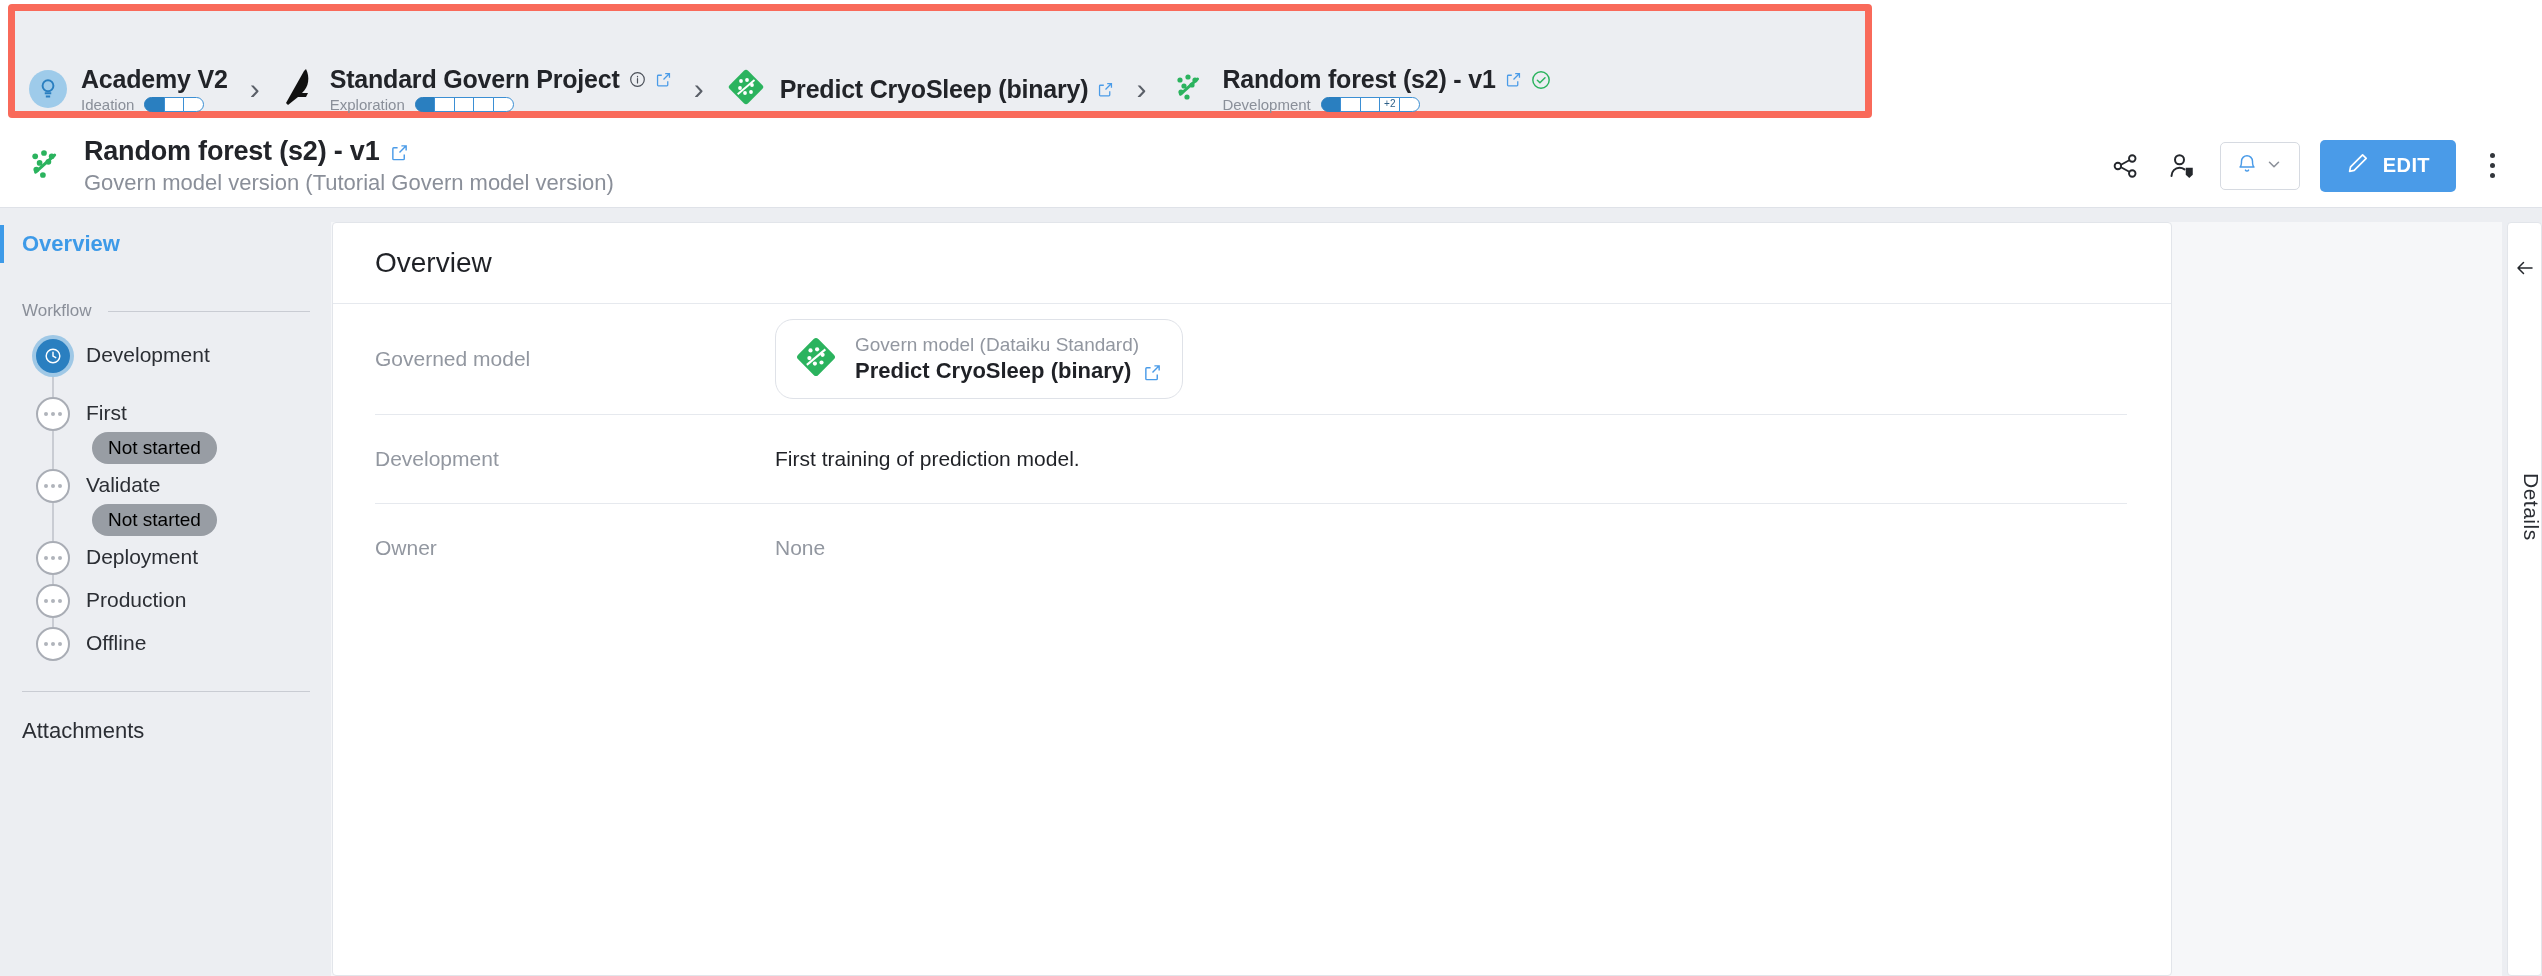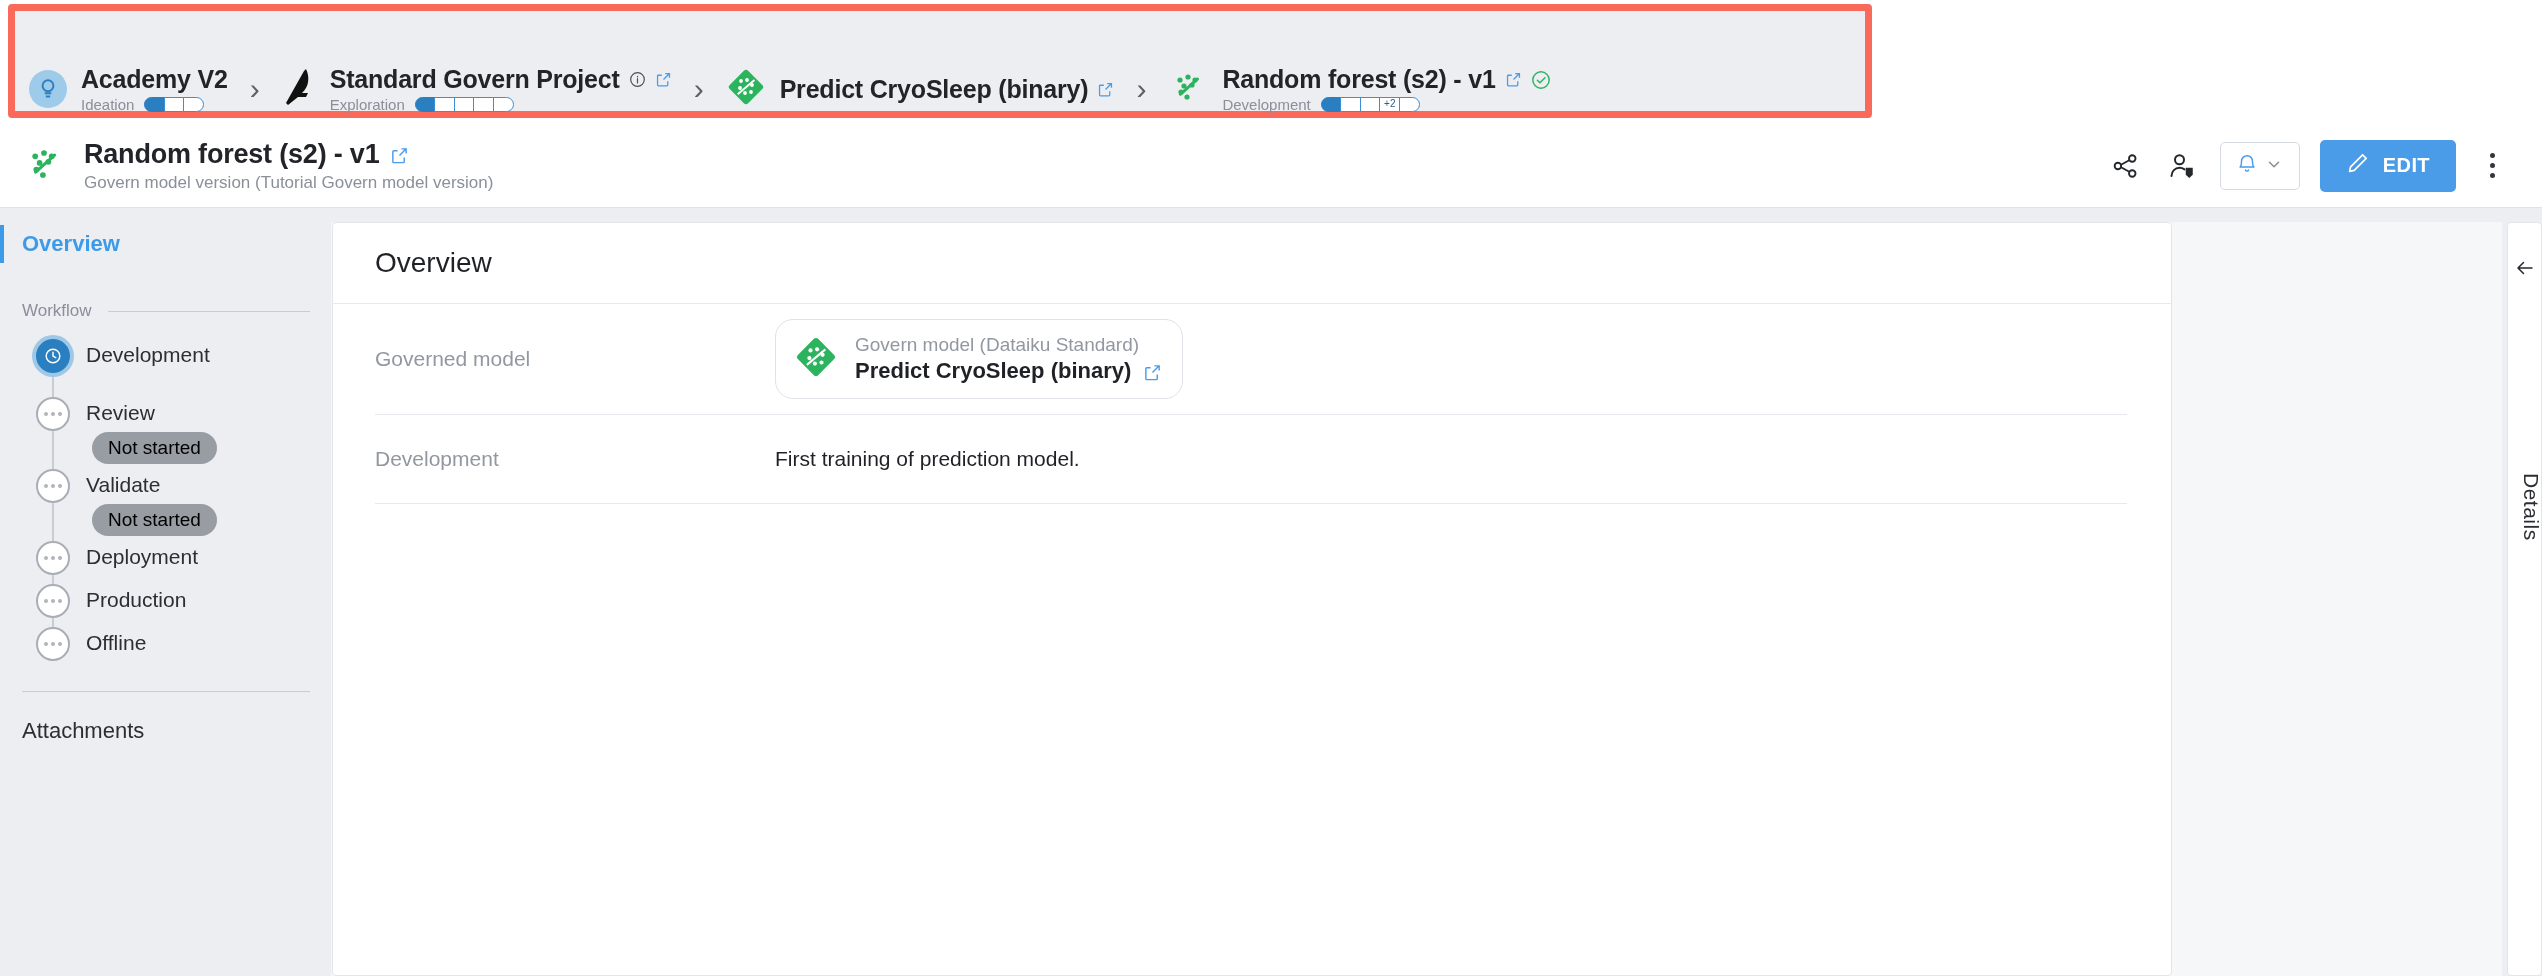--- a/index.html
+++ b/index.html
@@ -79,21 +79,21 @@
     position: absolute; left: 0; top: 124px;
     width: 2542px; height: 84px;
     background: #ffffff;
     border-bottom: 1px solid #dfe2e8;
     display: flex; align-items: center;
   }
   .ph-left { display: flex; align-items: center; gap: 18px; padding-left: 22px; }
   .ph-texts { display: flex; flex-direction: column; gap: 3px; }
   .ph-title-row { display: flex; align-items: center; gap: 11px; }
   .ph-title { font-size: 27px; font-weight: 700; color: #222429; letter-spacing: -0.2px; }
-  .ph-sub { font-size: 17px; color: #8a8f99; }
+  .ph-sub { font-size: 22px; color: #8a8f99; }
   .ph-right {
     margin-left: auto; display: flex; align-items: center;
     gap: 0px; padding-right: 24px;
   }
   .hicon {
     width: 56px; height: 56px; display: flex;
     align-items: center; justify-content: center;
   }
   .notif-btn {
     width: 80px; height: 48px; border: 1px solid #d6dae1;
@@ -473,21 +473,21 @@
     <div class="wf-step" style="min-height:72px;">
       <div class="wf-line" style="height:38px;"></div>
       <div class="wf-node">
           <span class="dots">
             <b></b>
             <b></b>
             <b></b>
           </span>
         </div>
       <div class="wf-body">
-        <div class="wf-label">Review</div>
+        <div class="wf-label">First</div>
         <div class="wf-badge">Not started</div>
       </div>
     </div>
 
     <div class="wf-step" style="min-height:72px;">
       <div class="wf-line" style="height:38px;"></div>
       <div class="wf-node">
           <span class="dots">
             <b></b>
             <b></b>
@@ -592,20 +592,24 @@
 
     <div class="row-sep"></div>
 
     <div class="row" style="min-height:88px;">
       <div class="row-label">Development</div>
       <div class="row-value">First training of prediction model.</div>
     </div>
 
     <div class="row-sep"></div>
 
+    <div class="row" style="min-height:88px;">
+      <div class="row-label">Owner</div>
+      <div class="row-value muted">None</div>
+    </div>
 
   </div>
 </div>
 
 <div class="details">
   <div class="details-arrow">
     <svg width="24" height="24" viewBox="0 0 24 24" fill="none" stroke="#24272c" stroke-width="1.5">
       <path d="M19 12H5M10.5 6.5L5 12l5.5 5.5" stroke-linecap="round" stroke-linejoin="round"></path>
     </svg>
   </div>

